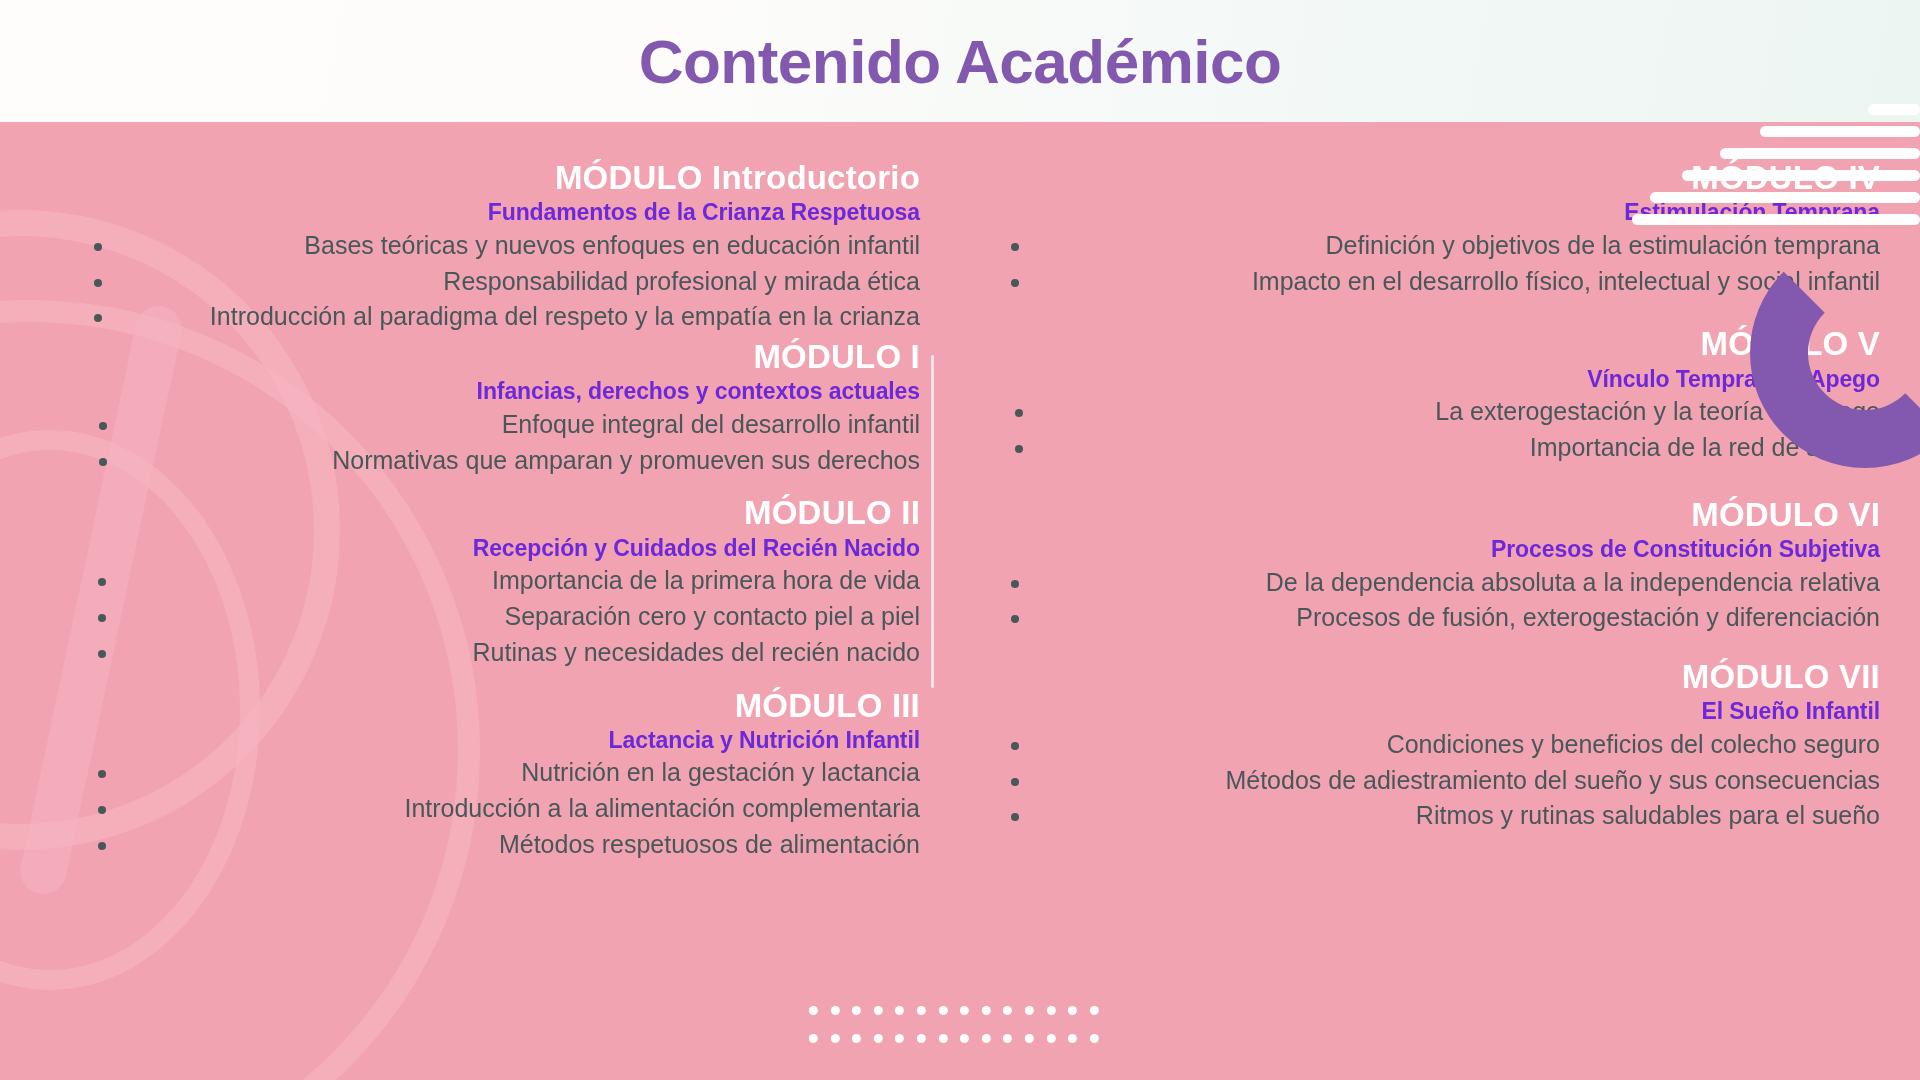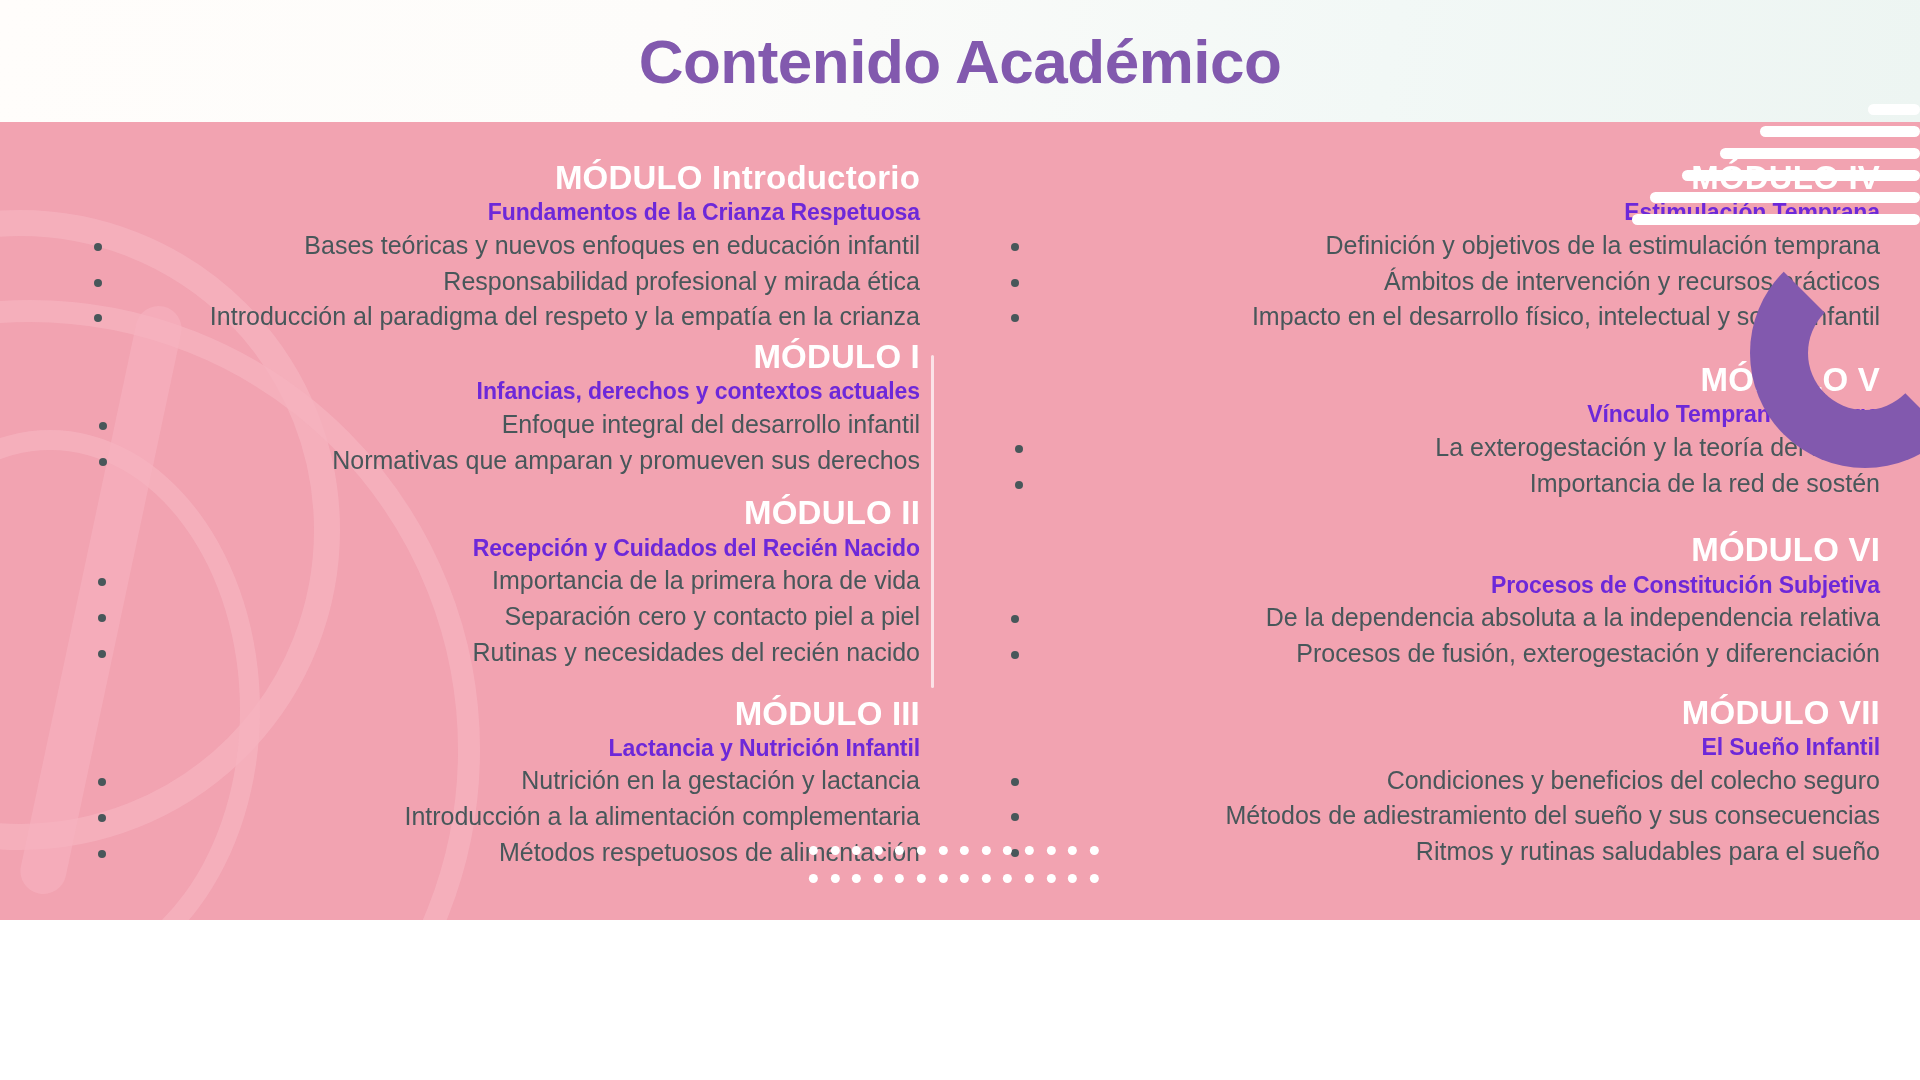--- a/index.html
+++ b/index.html
@@ -4,21 +4,21 @@
 <title>Contenido Académico</title>
 <style>
   * { margin:0; padding:0; box-sizing:border-box; }
   html, body {
     width:1920px; height:1080px;
     overflow:hidden;
     font-family:"Liberation Sans", sans-serif;
   }
   #page {
     position:relative;
-    width:1920px; height:920px;
+    width:1920px; height:1080px;
     background:#F2A3B1;
     overflow:hidden;
   }
 
   
   .header-band {
     position:absolute; left:0; top:0;
     width:1920px; height:122px;
     background:linear-gradient(100deg,#FFFDFB 0%,#FDFCFA 35%,#F2F8F6 72%,#EDF5F2 100%);
     z-index:6;
@@ -152,21 +152,21 @@
 
   
   .col-left  .module:nth-child(1) .module-title    { padding-left:10px; }
   .col-left  .module:nth-child(1) .module-subtitle { padding-left:0px;  }
   .col-left  .module:nth-child(2) .module-title    { margin-top:2px; }
   .col-left  .module:nth-child(2) .module-subtitle { padding-left:5px; }
   .col-left  .module:nth-child(2) .module-list     { padding-left:5px; }
   .col-left  .module:nth-child(3) { margin-top:20px; }
   .col-left  .module:nth-child(3) .module-subtitle { padding-left:9px; }
   .col-left  .module:nth-child(3) .module-list     { padding-left:4px; }
-  .col-left  .module:nth-child(4) { margin-top:28px; }
+  .col-left  .module:nth-child(4) { margin-top:20px; }
   .col-left  .module:nth-child(4) .module-subtitle { padding-left:9px; }
   .col-left  .module:nth-child(4) .module-list     { padding-left:4px; }
 
   .col-right .module:nth-child(1) .module-title    { padding-left:2px; }
   .col-right .module:nth-child(1) .module-subtitle { padding-left:2px; }
   .col-right .module:nth-child(1) .module-list     { padding-left:27px; }
   .col-right .module:nth-child(2) { margin-top:30px; }
   .col-right .module:nth-child(2) .module-title    { padding-left:2px; }
   .col-right .module:nth-child(2) .module-subtitle { padding-left:0px; }
   .col-right .module:nth-child(2) .module-list     { padding-left:31px; }
@@ -242,21 +242,20 @@
             <li>Métodos respetuosos de alimentación</li>
           </ul>
         </div>
       </div>
     <div class="col col-right" id="col-right">
         <div class="module">
           <div class="module-title">MÓDULO IV</div>
           <div class="module-subtitle">Estimulación Temprana</div>
           <ul class="module-list">
             <li>Definición y objetivos de la estimulación temprana</li>
-            <li>Ámbitos de intervención y recursos prácticos</li>
             <li>Impacto en el desarrollo físico, intelectual y social infantil</li>
           </ul>
         </div>
         <div class="module">
           <div class="module-title">MÓDULO V</div>
           <div class="module-subtitle">Vínculo Temprano y Apego</div>
           <ul class="module-list">
             <li>La exterogestación y la teoría del apego</li>
             <li>Importancia de la red de sostén</li>
           </ul>

